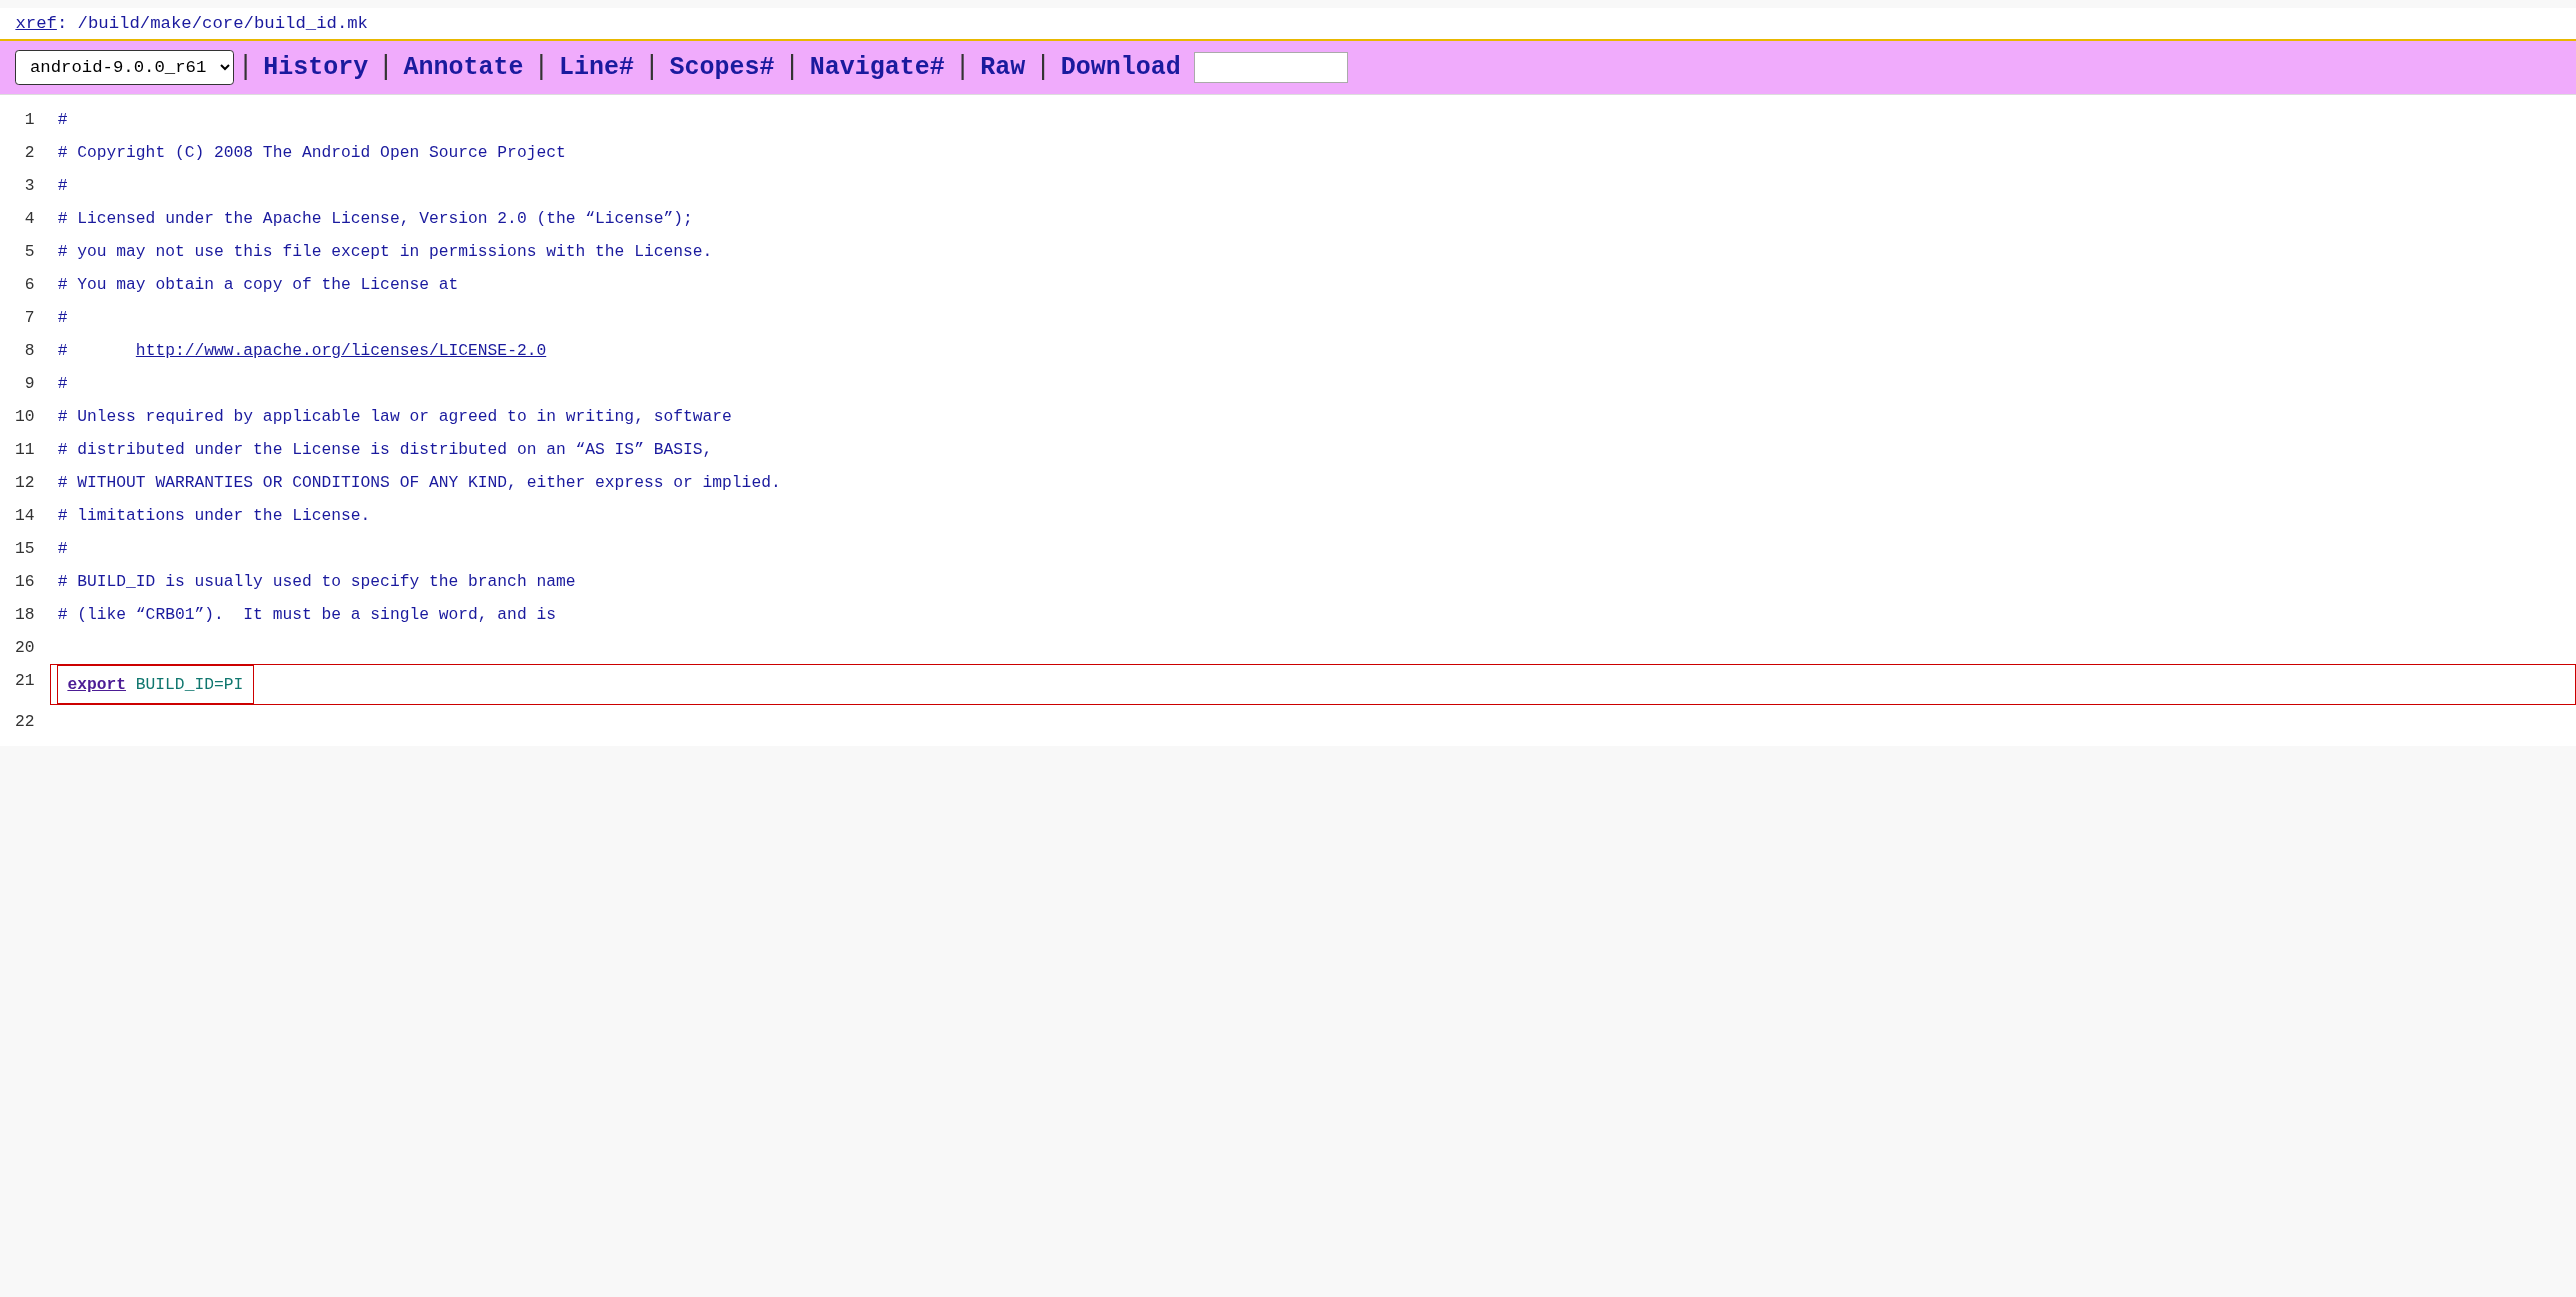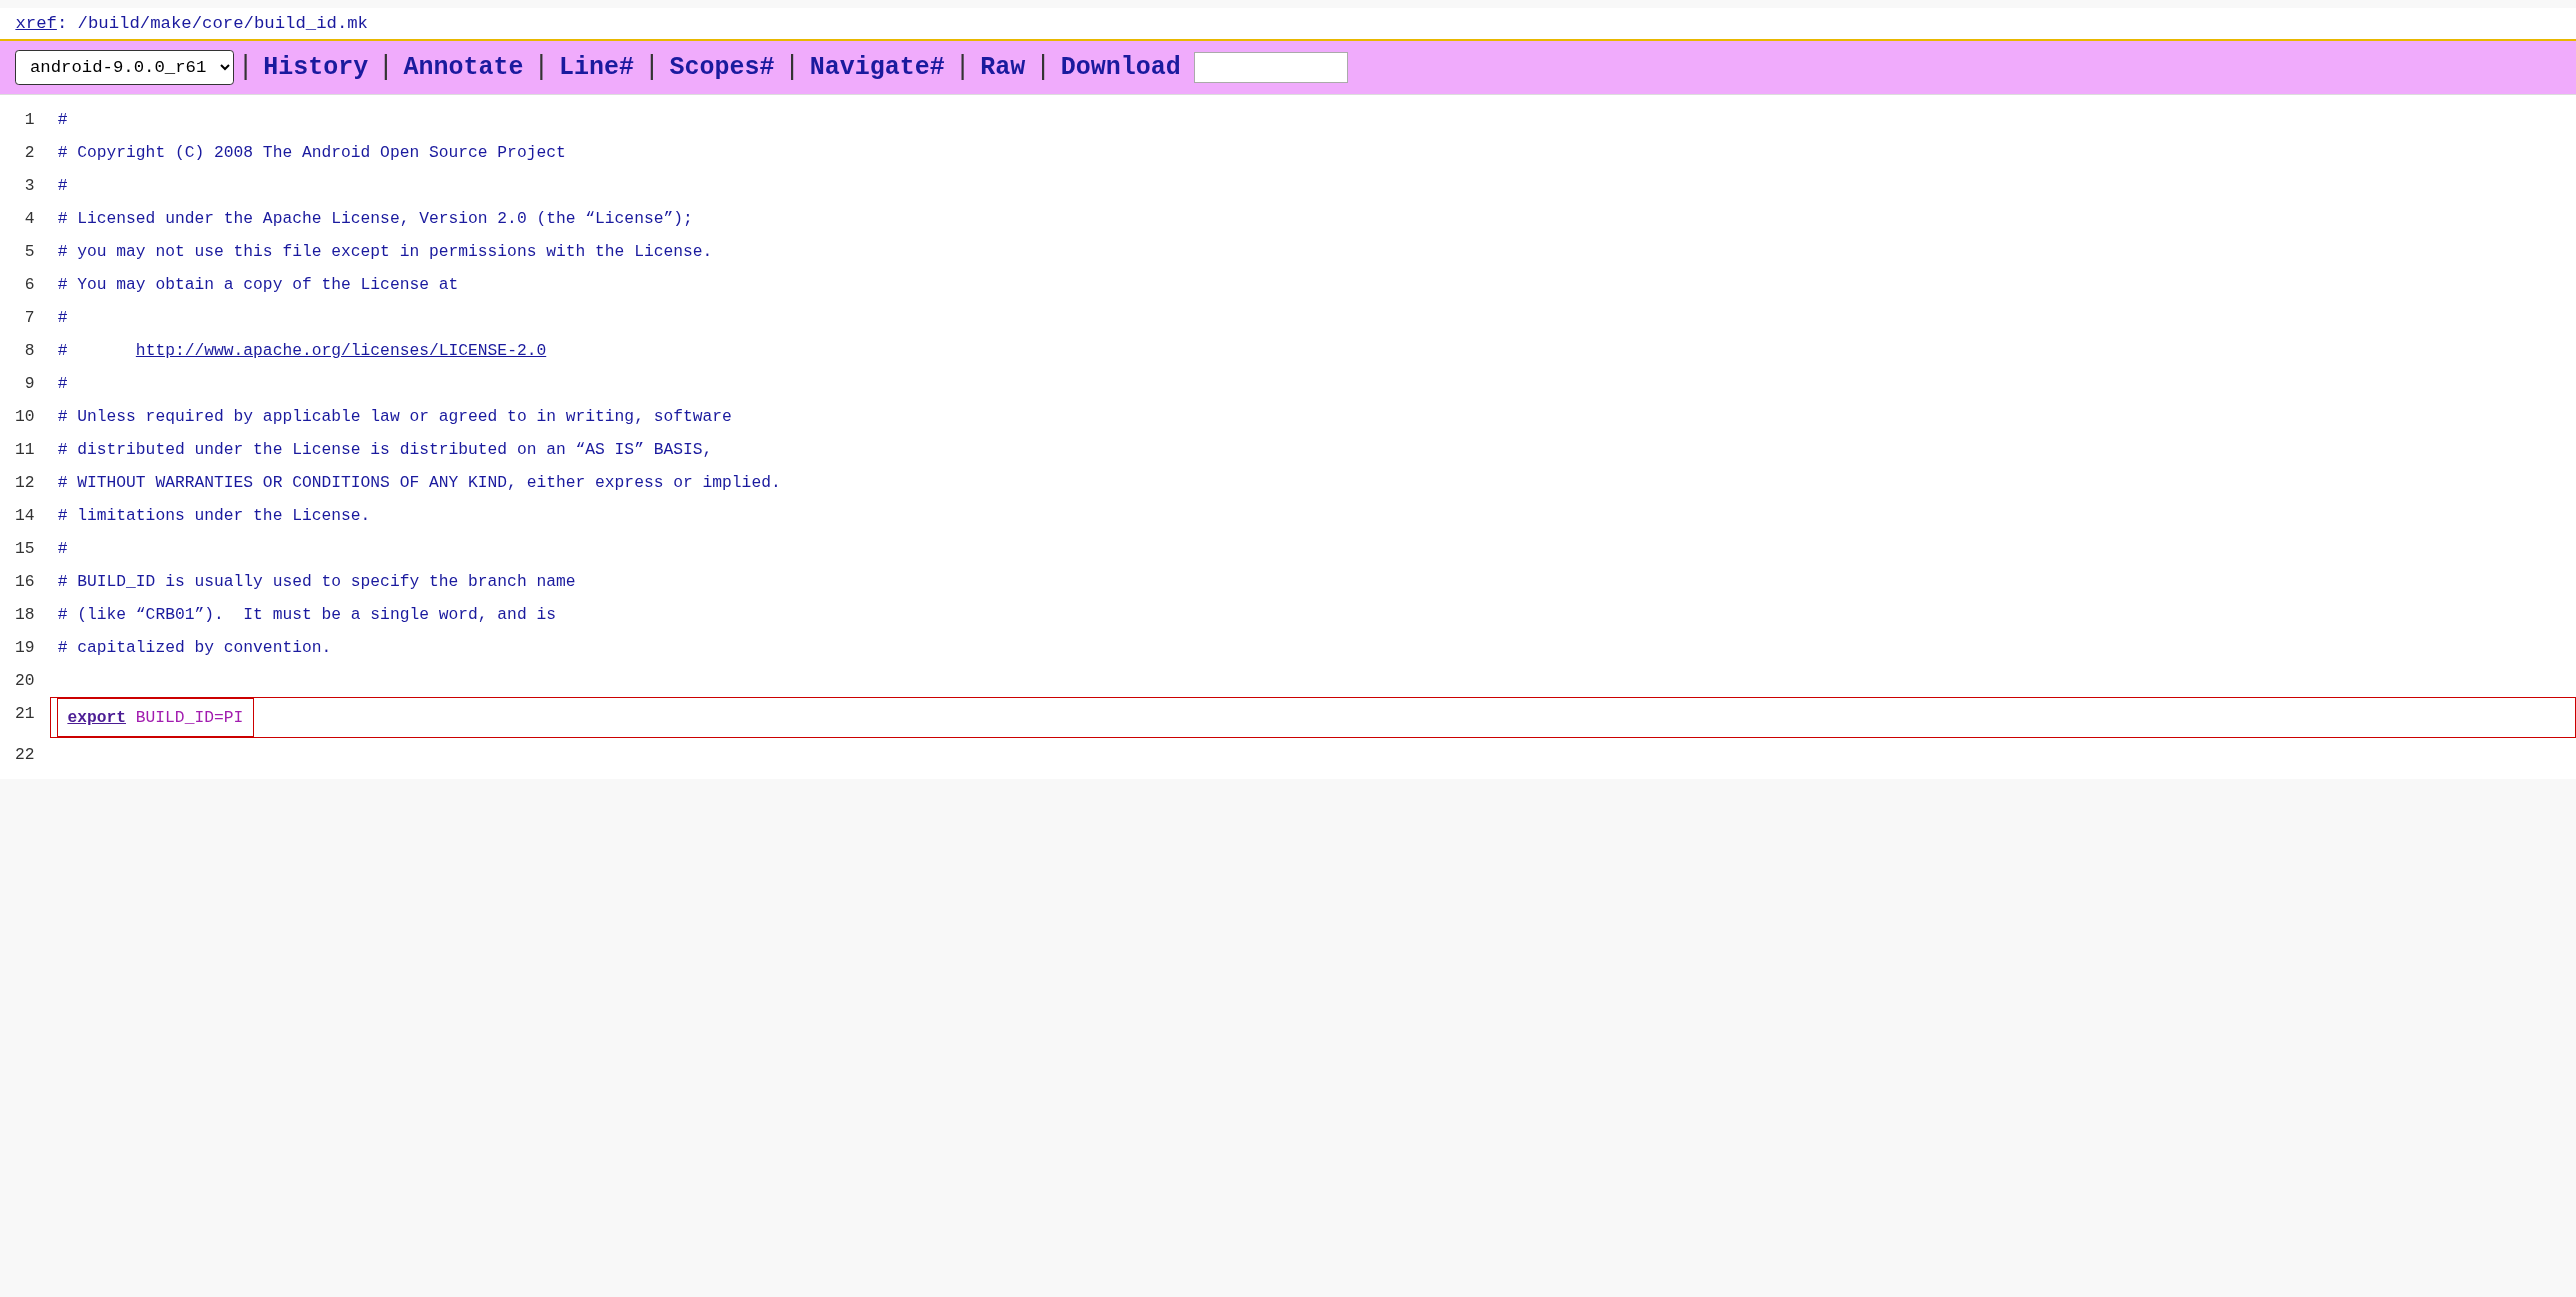--- a/index.html
+++ b/index.html
@@ -217,29 +217,25 @@
     </div>
     <div class="code-line">
       <span class="line-number">16</span>
       <span class="line-content"># BUILD_ID is usually used to specify the branch name</span>
     </div>
     <div class="code-line">
       <span class="line-number">18</span>
       <span class="line-content"># (like “CRB01”).  It must be a single word, and is</span>
     </div>
     <div class="code-line">
-      <span class="line-number">19</span>
-      <span class="line-content"># capitalized by convention.</span>
-    </div>
-    <div class="code-line">
       <span class="line-number">20</span>
       <span class="line-content"></span>
     </div>
     <div class="code-line highlighted-line">
       <span class="line-number">21</span>
-      <span class="line-content"><span style="border: 1.9px solid rgb(204, 0, 0); padding: 1.9px 9.6px; display: inline-block;"><span class="bold-keyword">export</span><span style="color: #a21caf;"> BUILD_ID=PI</span></span></span>
+      <span class="line-content"><span style="border: 1.9px solid rgb(204, 0, 0); padding: 1.9px 9.6px; display: inline-block;"><span class="bold-keyword">export</span><span style="color: #0f766e;"> BUILD_ID=PI</span></span></span>
     </div>
     <div class="code-line">
       <span class="line-number">22</span>
       <span class="line-content"></span>
     </div>
   </div>
 
 
 </body></html>

